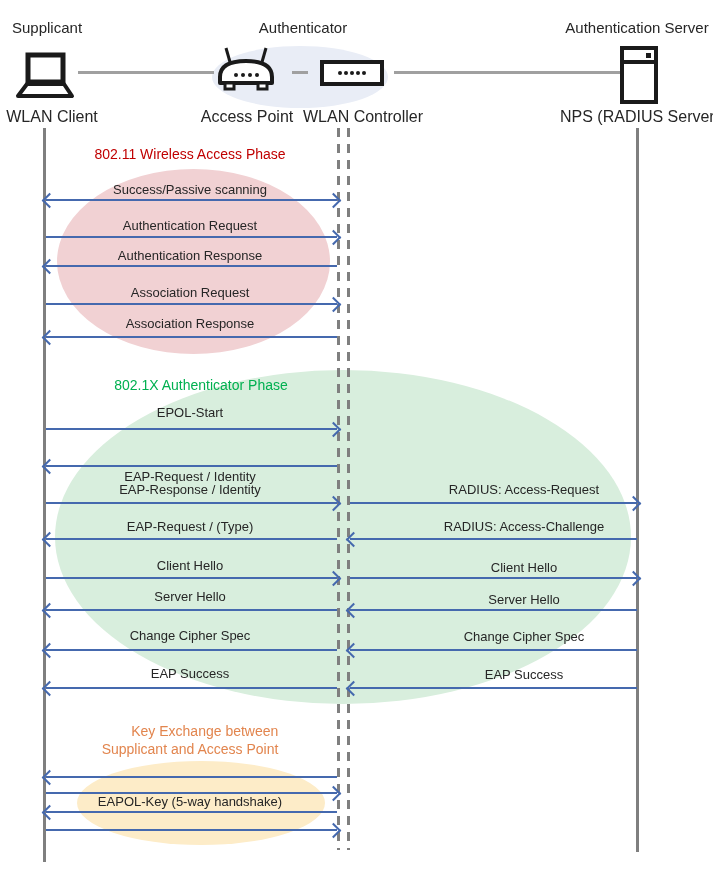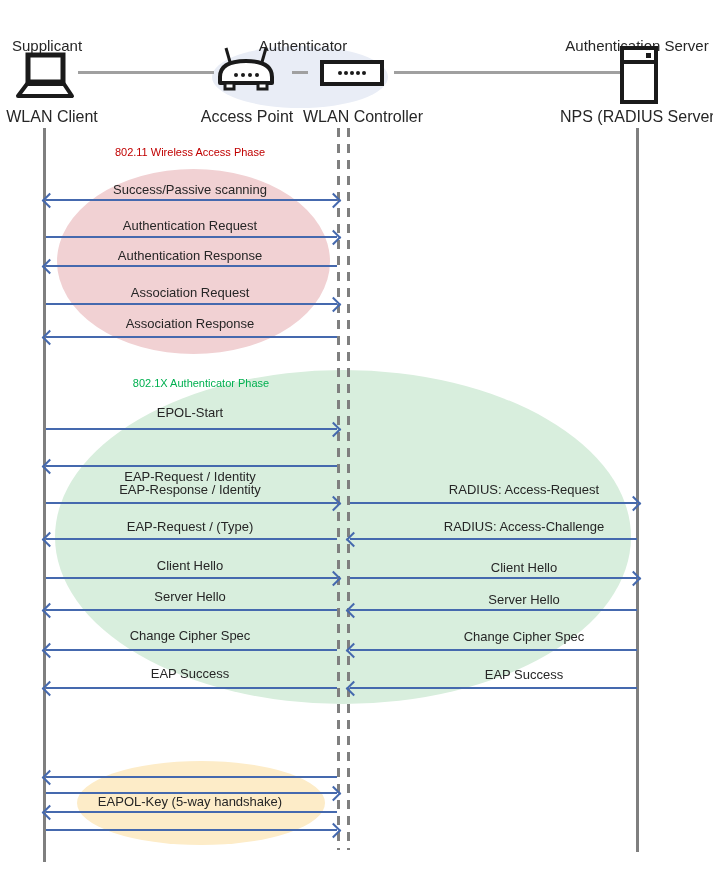--- a/index.html
+++ b/index.html
@@ -32,38 +32,38 @@
   .dashed{position:absolute;width:3px;top:128px;height:722px;z-index:1;
     background:repeating-linear-gradient(to bottom,var(--lifeline) 0 9px,transparent 9px 16px);}
   .dl-1{left:337px;}
   .dl-2{left:347px;}
 
   .hconn{position:absolute;top:71px;height:3px;background:var(--connector);z-index:0;}
   .hc-1{left:78px;width:136px;}
   .hc-2{left:292px;width:16px;}
   .hc-3{left:394px;width:226px;}
 
-  .role{position:absolute;top:37px;font-size:15px;white-space:nowrap;z-index:2;}
+  .role{position:absolute;top:19px;font-size:15px;white-space:nowrap;z-index:2;}
   .role-c{transform:translateX(-50%);}
   .nodelabel{position:absolute;top:108px;font-size:16px;white-space:nowrap;transform:translateX(-50%);z-index:2;}
   .icon{position:absolute;z-index:2;line-height:0;}
 
   .arr{position:absolute;height:0;border-top:2px solid var(--blue);z-index:3;}
   .span-l{left:46px;width:291px;}
   .span-r{left:350px;width:287px;}
   .arr.r::after{content:"";position:absolute;right:-2px;top:-6px;width:9px;height:9px;
     border-top:2px solid var(--blue);border-right:2px solid var(--blue);transform:rotate(45deg);}
   .arr.l::before{content:"";position:absolute;left:-2px;top:-6px;width:9px;height:9px;
     border-bottom:2px solid var(--blue);border-left:2px solid var(--blue);transform:rotate(45deg);}
 
   .mlabel{position:absolute;font-size:13px;transform:translateX(-50%);white-space:nowrap;z-index:4;color:var(--ink);}
   .lx{left:190px;}
   .rx{left:492px;margin-left:32px;}
 
-  .phase-title{position:absolute;transform:translateX(-50%);font-size:11px;white-space:nowrap;z-index:4;text-align:right;}
+  .phase-title{position:absolute;transform:translateX(-50%);font-size:14px;white-space:nowrap;z-index:4;text-align:right;}
   .pt-red{color:var(--red);}
   .pt-green{color:var(--green);}
   .pt-orange{color:var(--orange);line-height:18px;}
 </style>
 </head>
 <body>
 
 <div class="canvas">
 
   <div class="ellipse el-lavender"></div>
@@ -180,20 +180,24 @@
 
   <div class="mlabel rx" style="top:592px;">Server Hello</div>
   <div class="arr span-r l" style="top:609px;"></div>
 
   <div class="mlabel rx" style="top:629px;">Change Cipher Spec</div>
   <div class="arr span-r l" style="top:649px;"></div>
 
   <div class="mlabel rx" style="top:667px;">EAP Success</div>
   <div class="arr span-r l" style="top:687px;"></div>
 
+  <div class="phase-title pt-orange" style="left:190px;top:722px;">
+    <div>Key Exchange between</div>
+    <div>Supplicant and Access Point</div>
+  </div>
 
   <div class="arr span-l l" style="top:776px;"></div>
   <div class="arr span-l r" style="top:792px;"></div>
   <div class="mlabel lx" style="top:794px;">EAPOL-Key (5-way handshake)</div>
   <div class="arr span-l l" style="top:811px;"></div>
   <div class="arr span-l r" style="top:829px;"></div>
 
 </div>
 
 </body></html>

